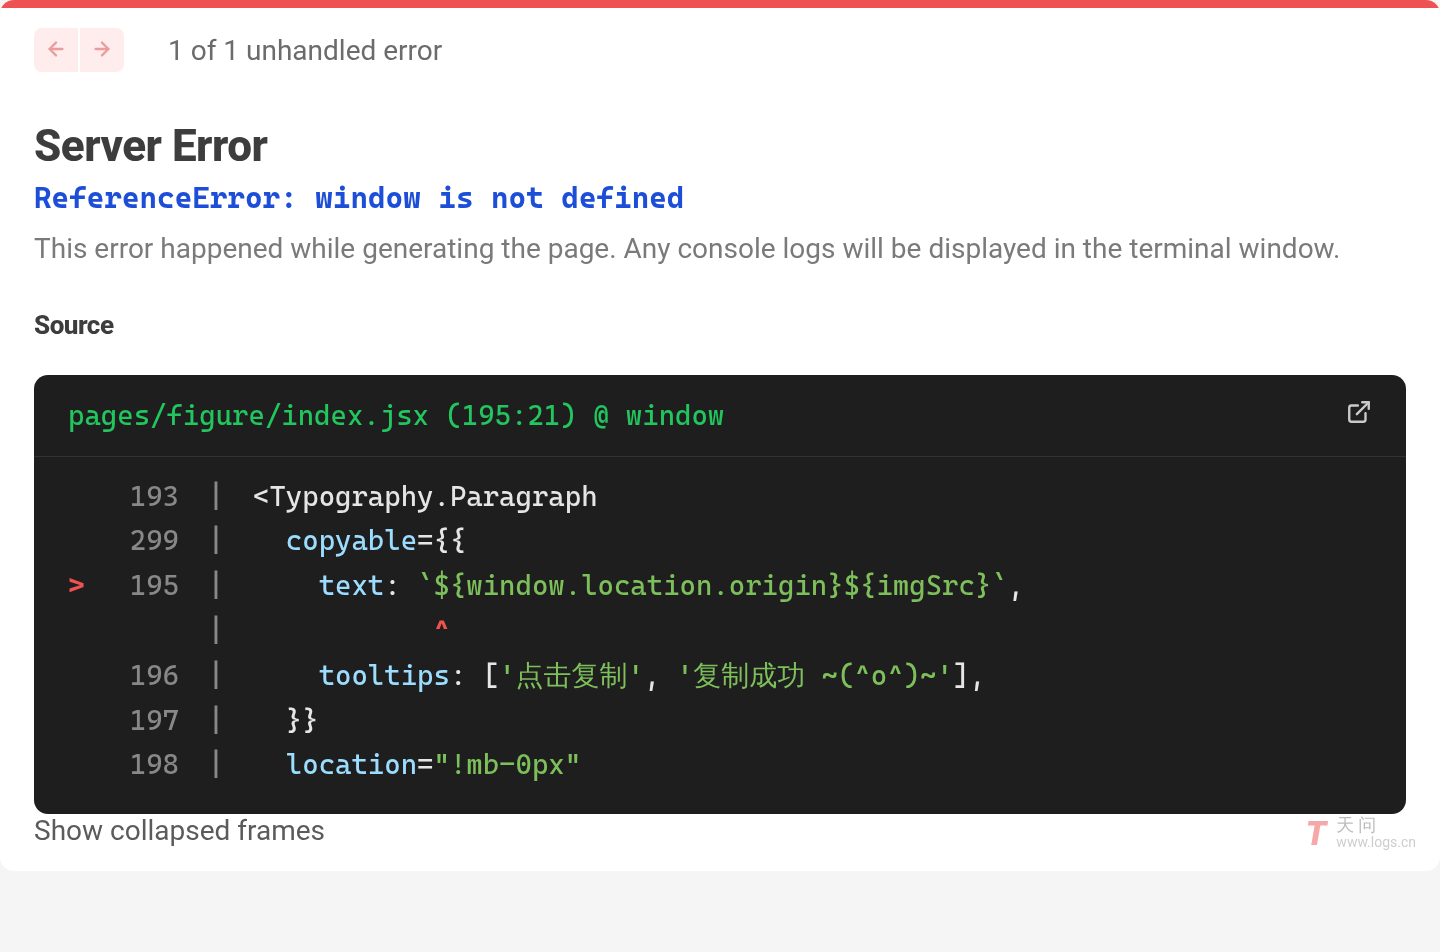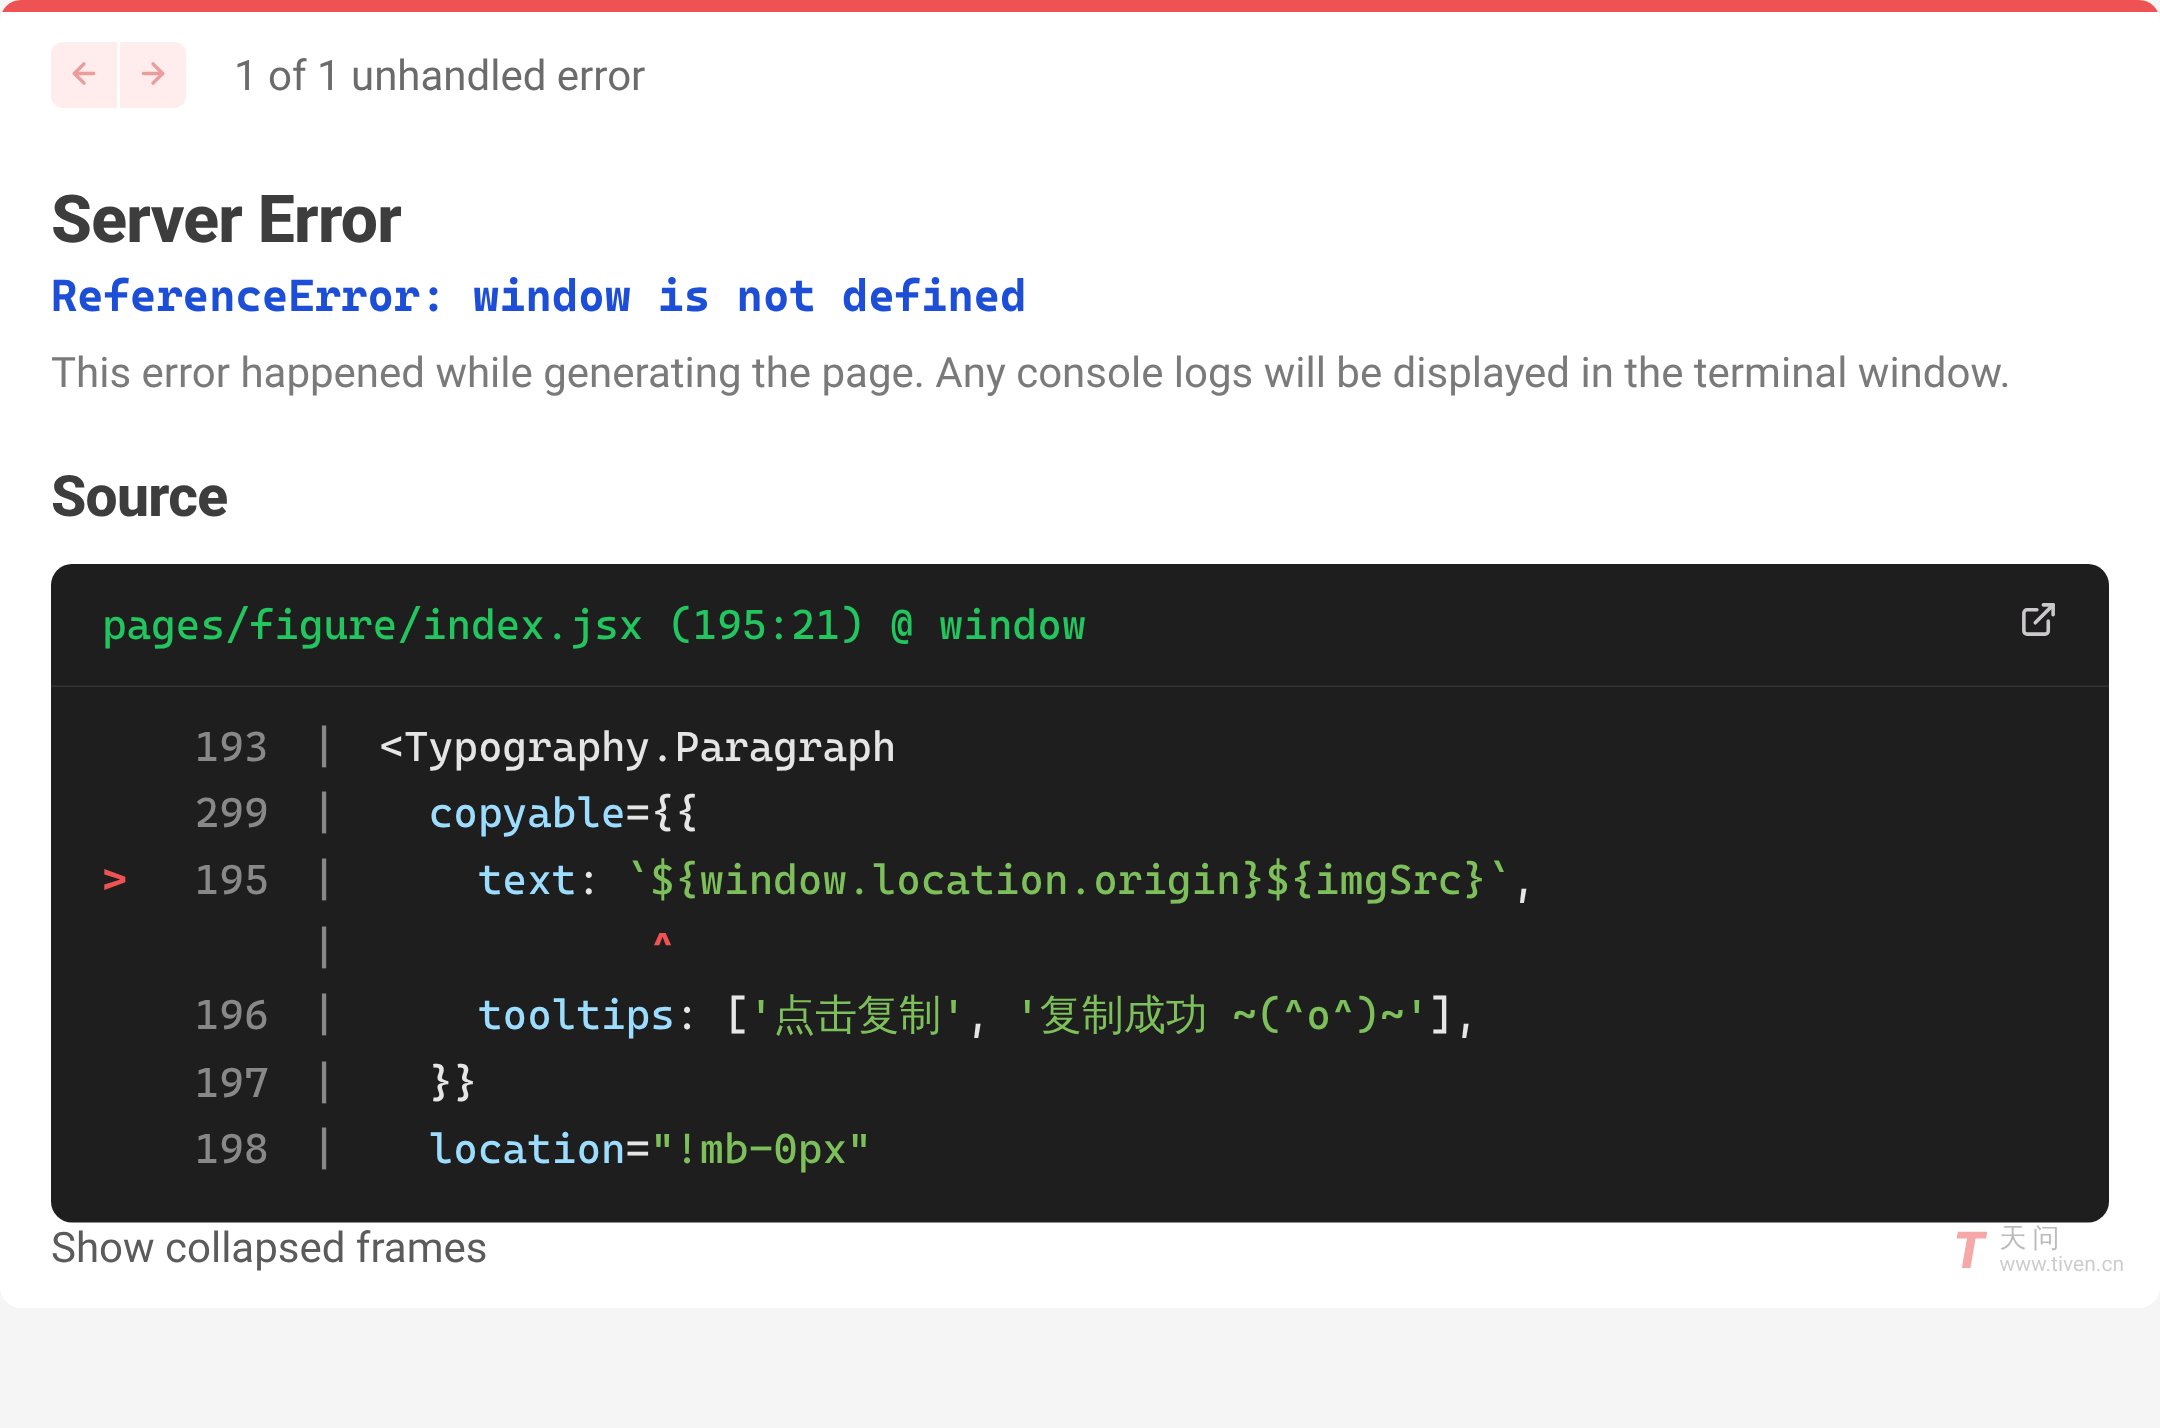--- a/index.html
+++ b/index.html
@@ -24,21 +24,21 @@
     }
     .top-stripe {
       height: 8px;
       background: #ee5253;
       width: 100%;
     }
     .header-row {
       display: flex;
       align-items: center;
       padding: 20px 34px 10px 34px;
-      gap: 18px;
+      gap: 30px;
     }
     .nav-buttons {
       display: flex;
       gap: 2px;
     }
     .nav-btn {
       width: 44px;
       height: 44px;
       background: #ffecec;
       border: none;
@@ -85,24 +85,24 @@
       color: #1d4ed8;
       margin-bottom: 14px;
     }
     .error-description {
       font-size: 28px;
       color: #7a7a7a;
       line-height: 1.45;
       margin-bottom: 40px;
     }
     h2.source-heading {
-      font-size: 38px;
+      font-size: 26px;
       font-weight: 800;
       color: #3d3d3d;
-      margin-bottom: 22px;
+      margin-bottom: 35px;
       letter-spacing: -0.5px;
     }
     .code-panel {
       background: #1e1e1e;
       border-radius: 14px;
       overflow: hidden;
       color: #e6e6e6;
       font-family: ui-monospace, "SF Mono", Menlo, Monaco, "Cascadia Mono", Consolas, monospace;
       font-size: 28px;
     }
@@ -254,16 +254,16 @@
         </div>
     </div>
 
     <div class="show-collapsed">Show collapsed frames</div>
   </div>
 
   <div class="watermark">
     <span class="logo">T</span>
     <span class="wm-text">
       <span class="wm-top">天问</span>
-      <span class="wm-bottom">www.tiven.cn</span>
+      <span class="wm-bottom">www.logs.cn</span>
     </span>
   </div>
 </div>
 
 </body></html>

